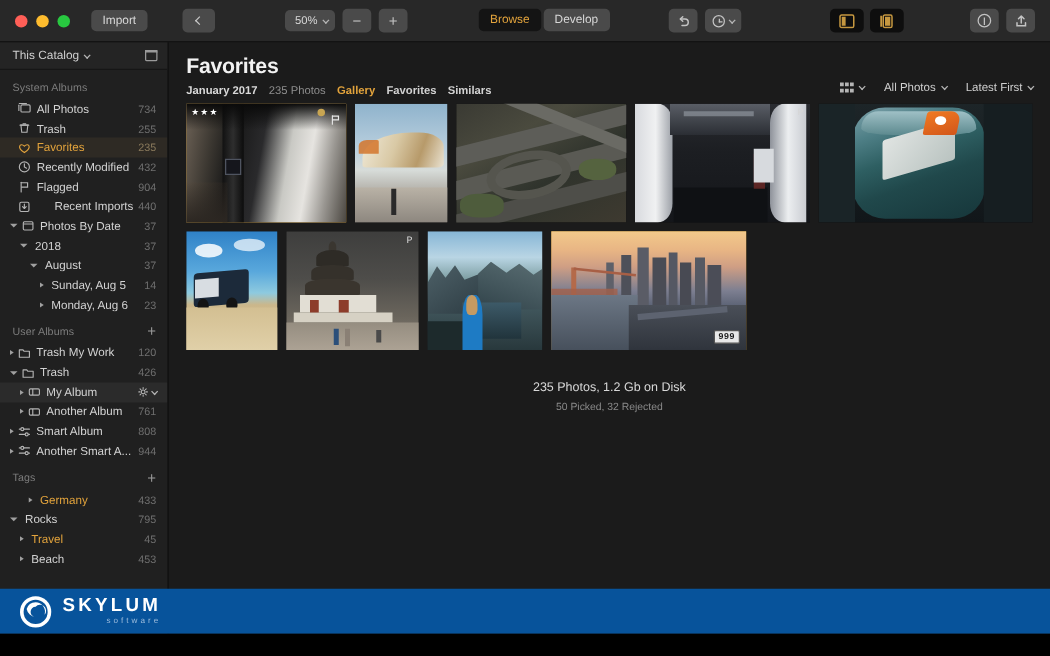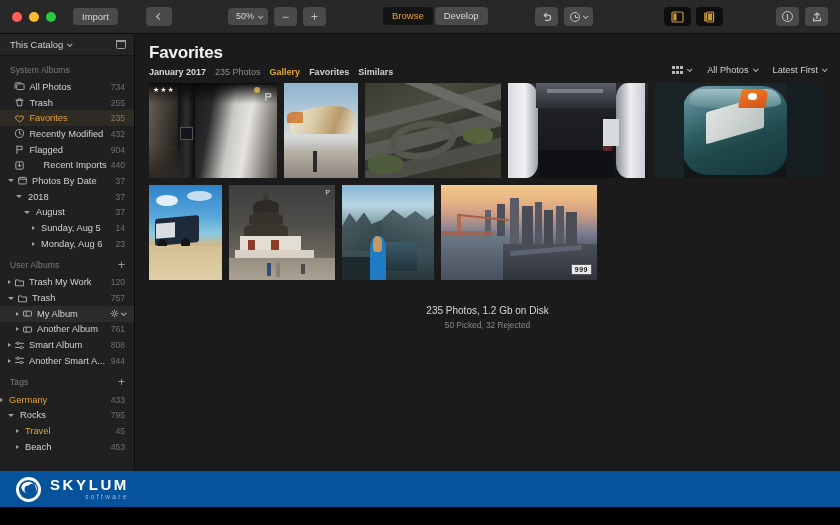--- a/index.html
+++ b/index.html
@@ -462,21 +462,21 @@
             <span class="cnt">120</span>
           </div>
           <div class="nav" style="padding-left: 8px;">
             <span class="disc open"></span>
             <span class="ico">
               <svg width="11" height="11" viewBox="0 0 12 12">
                 <path d="M1.6 3.2 h3.2 l1 1.2 h4.6 v5.2 h-8.8 Z" fill="none" stroke="#b4b4b4" stroke-width="1" stroke-linejoin="round"></path>
               </svg>
             </span>
             <span class="lbl">Trash</span>
-            <span class="cnt">757</span>
+            <span class="cnt">426</span>
           </div>
           <div class="nav hover" style="padding-left: 16px;">
             <span class="disc"></span>
             <span class="ico">
               <svg width="11" height="11" viewBox="0 0 12 12">
                 <rect x="1.6" y="3.4" width="8.8" height="5.4" rx="1" fill="none" stroke="#b4b4b4" stroke-width="1"></rect>
                 <path d="M4.6 3.4 v5.4" stroke="#b4b4b4" stroke-width="1"></path>
               </svg>
             </span>
             <span class="lbl">My Album</span>
@@ -520,21 +520,21 @@
                 <circle cx="8" cy="8.2" r="1.3" fill="#202020" stroke="#b4b4b4" stroke-width="1"></circle>
               </svg>
             </span>
             <span class="lbl">Another Smart A...</span>
             <span class="cnt">944</span>
           </div>
           <div class="sec-head">
             <span>Tags</span>
             <span class="plus">+</span>
           </div>
-          <div class="nav tag-amber" style="padding-left: 0;">
+          <div class="nav tag-amber" style="padding-left: 11px; margin-left: 12px;">
             <span class="disc"></span>
             <span style="width: 3px; flex: 0 0 3px;"></span>
             <span class="lbl">Germany</span>
             <span class="cnt">433</span>
           </div>
           <div class="nav" style="padding-left: 8px;">
             <span class="disc open"></span>
             <span style="width: 3px; flex: 0 0 3px;"></span>
             <span class="lbl">Rocks</span>
             <span class="cnt">795</span>

